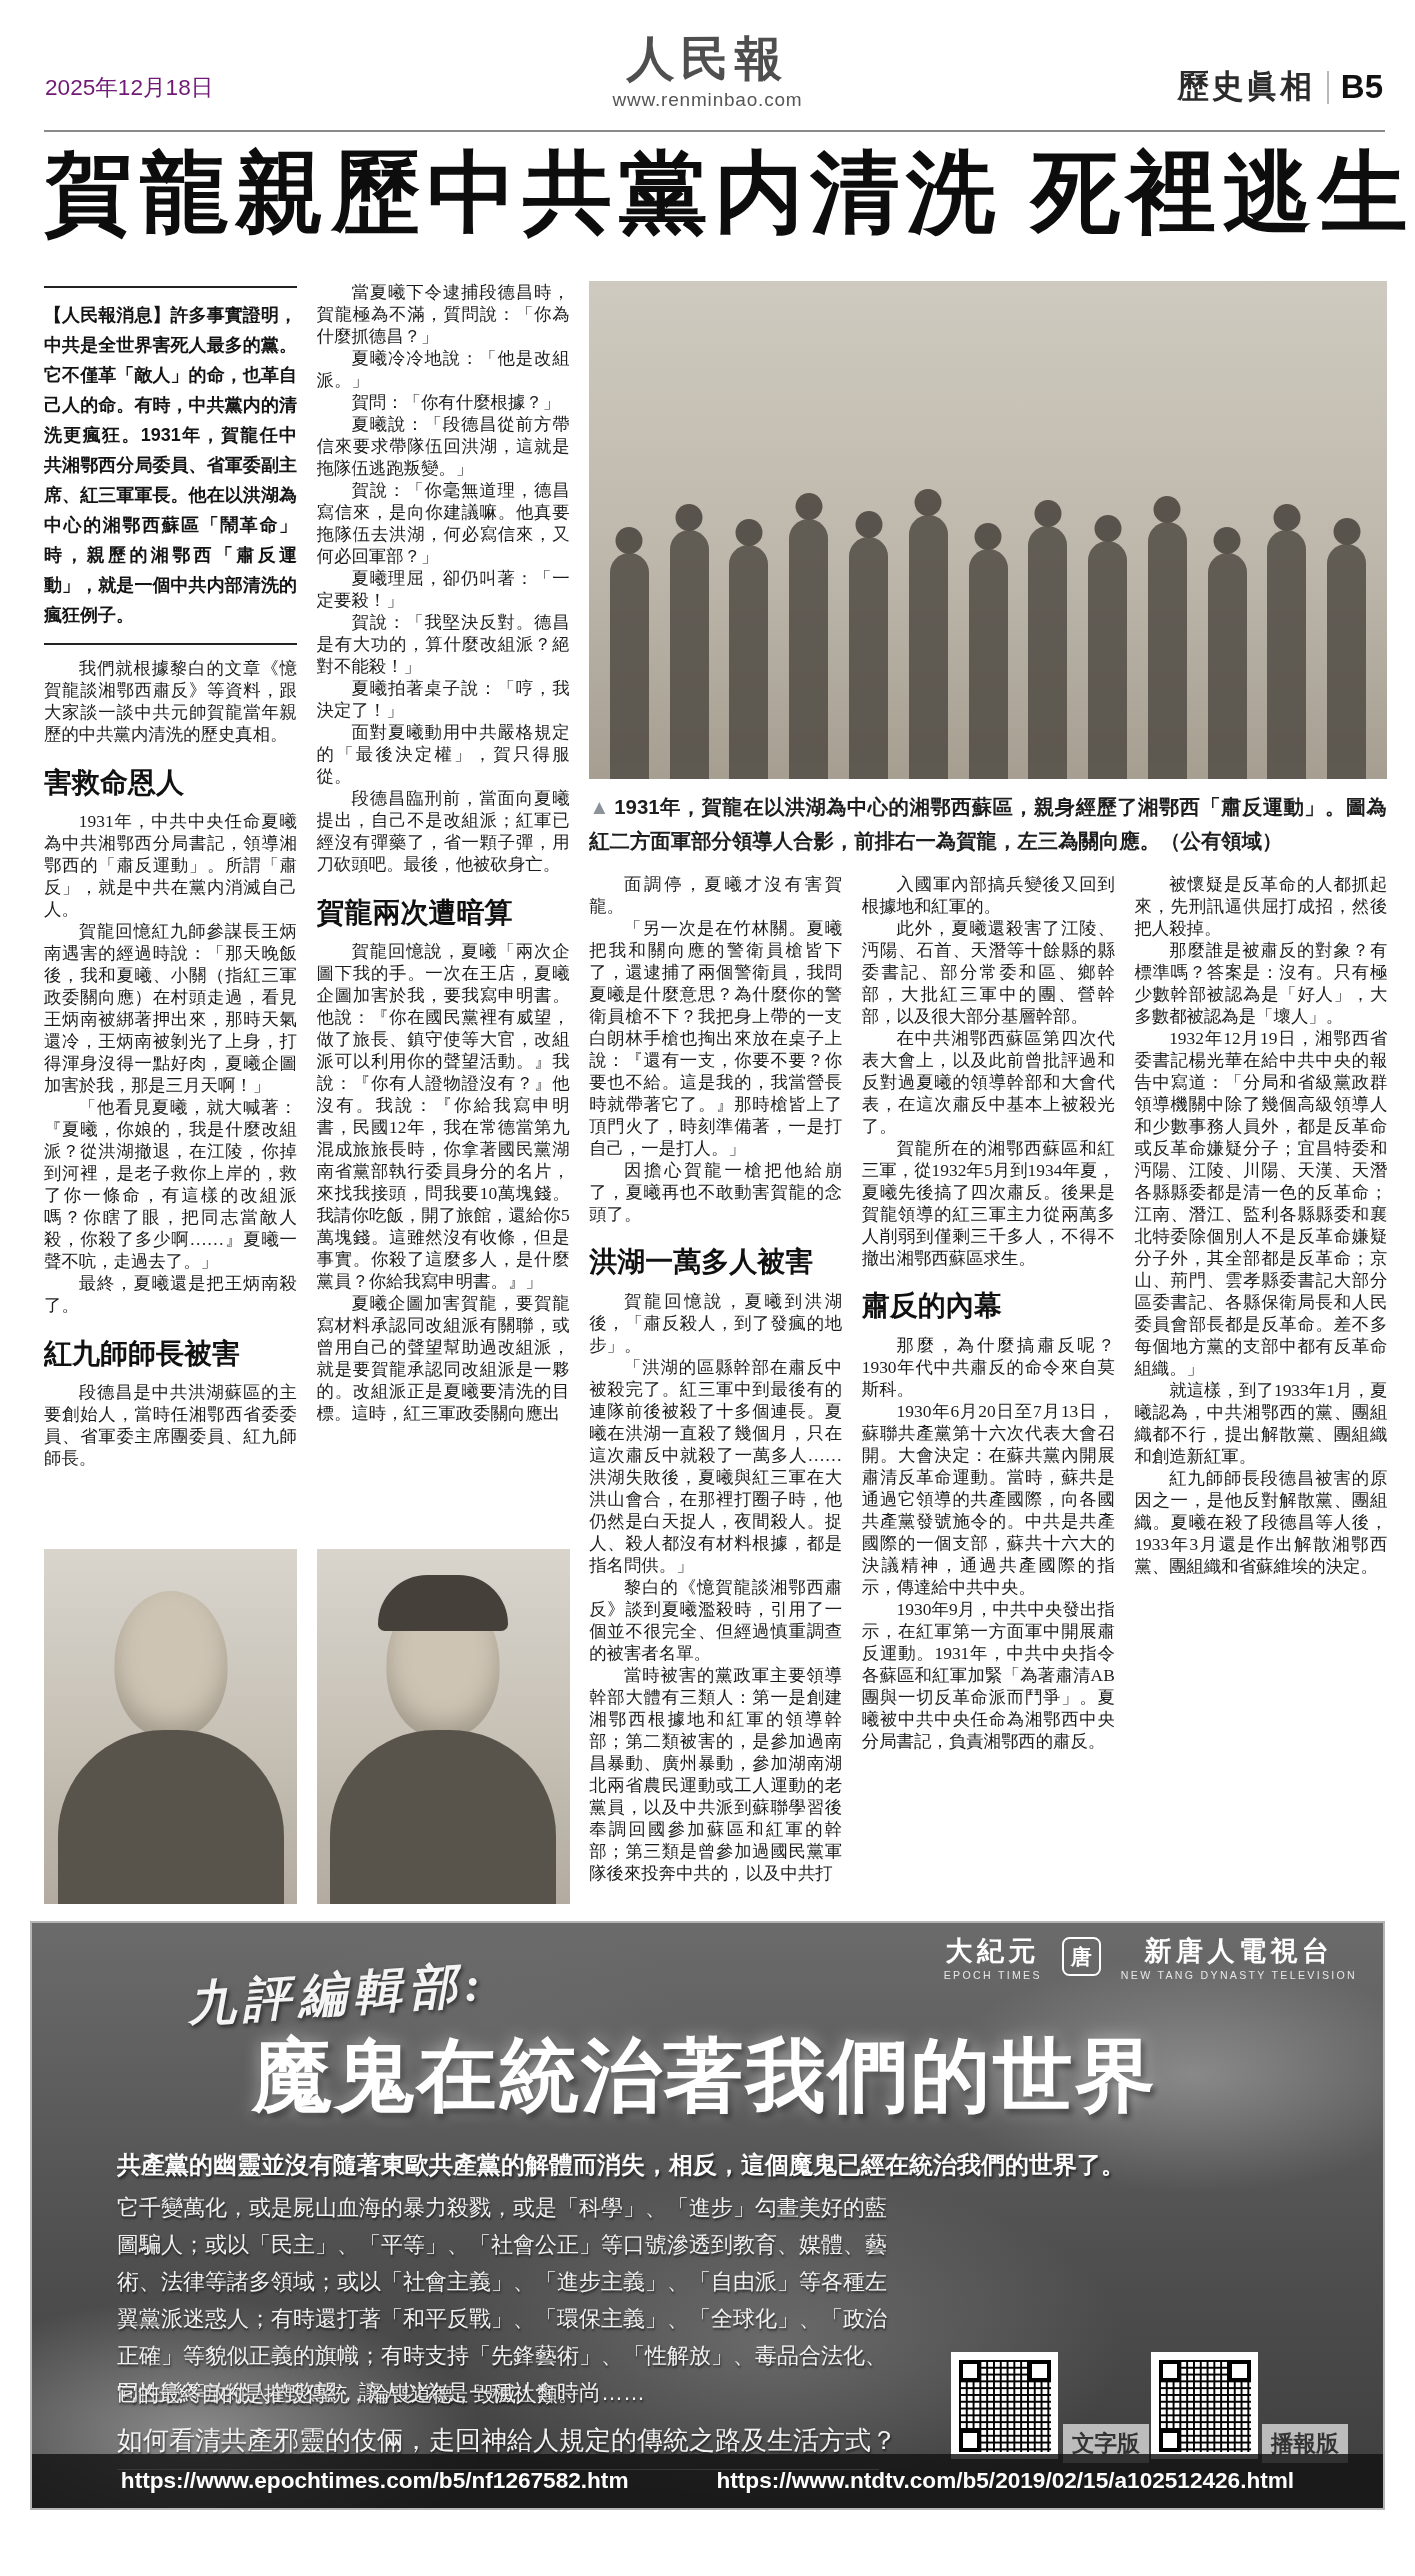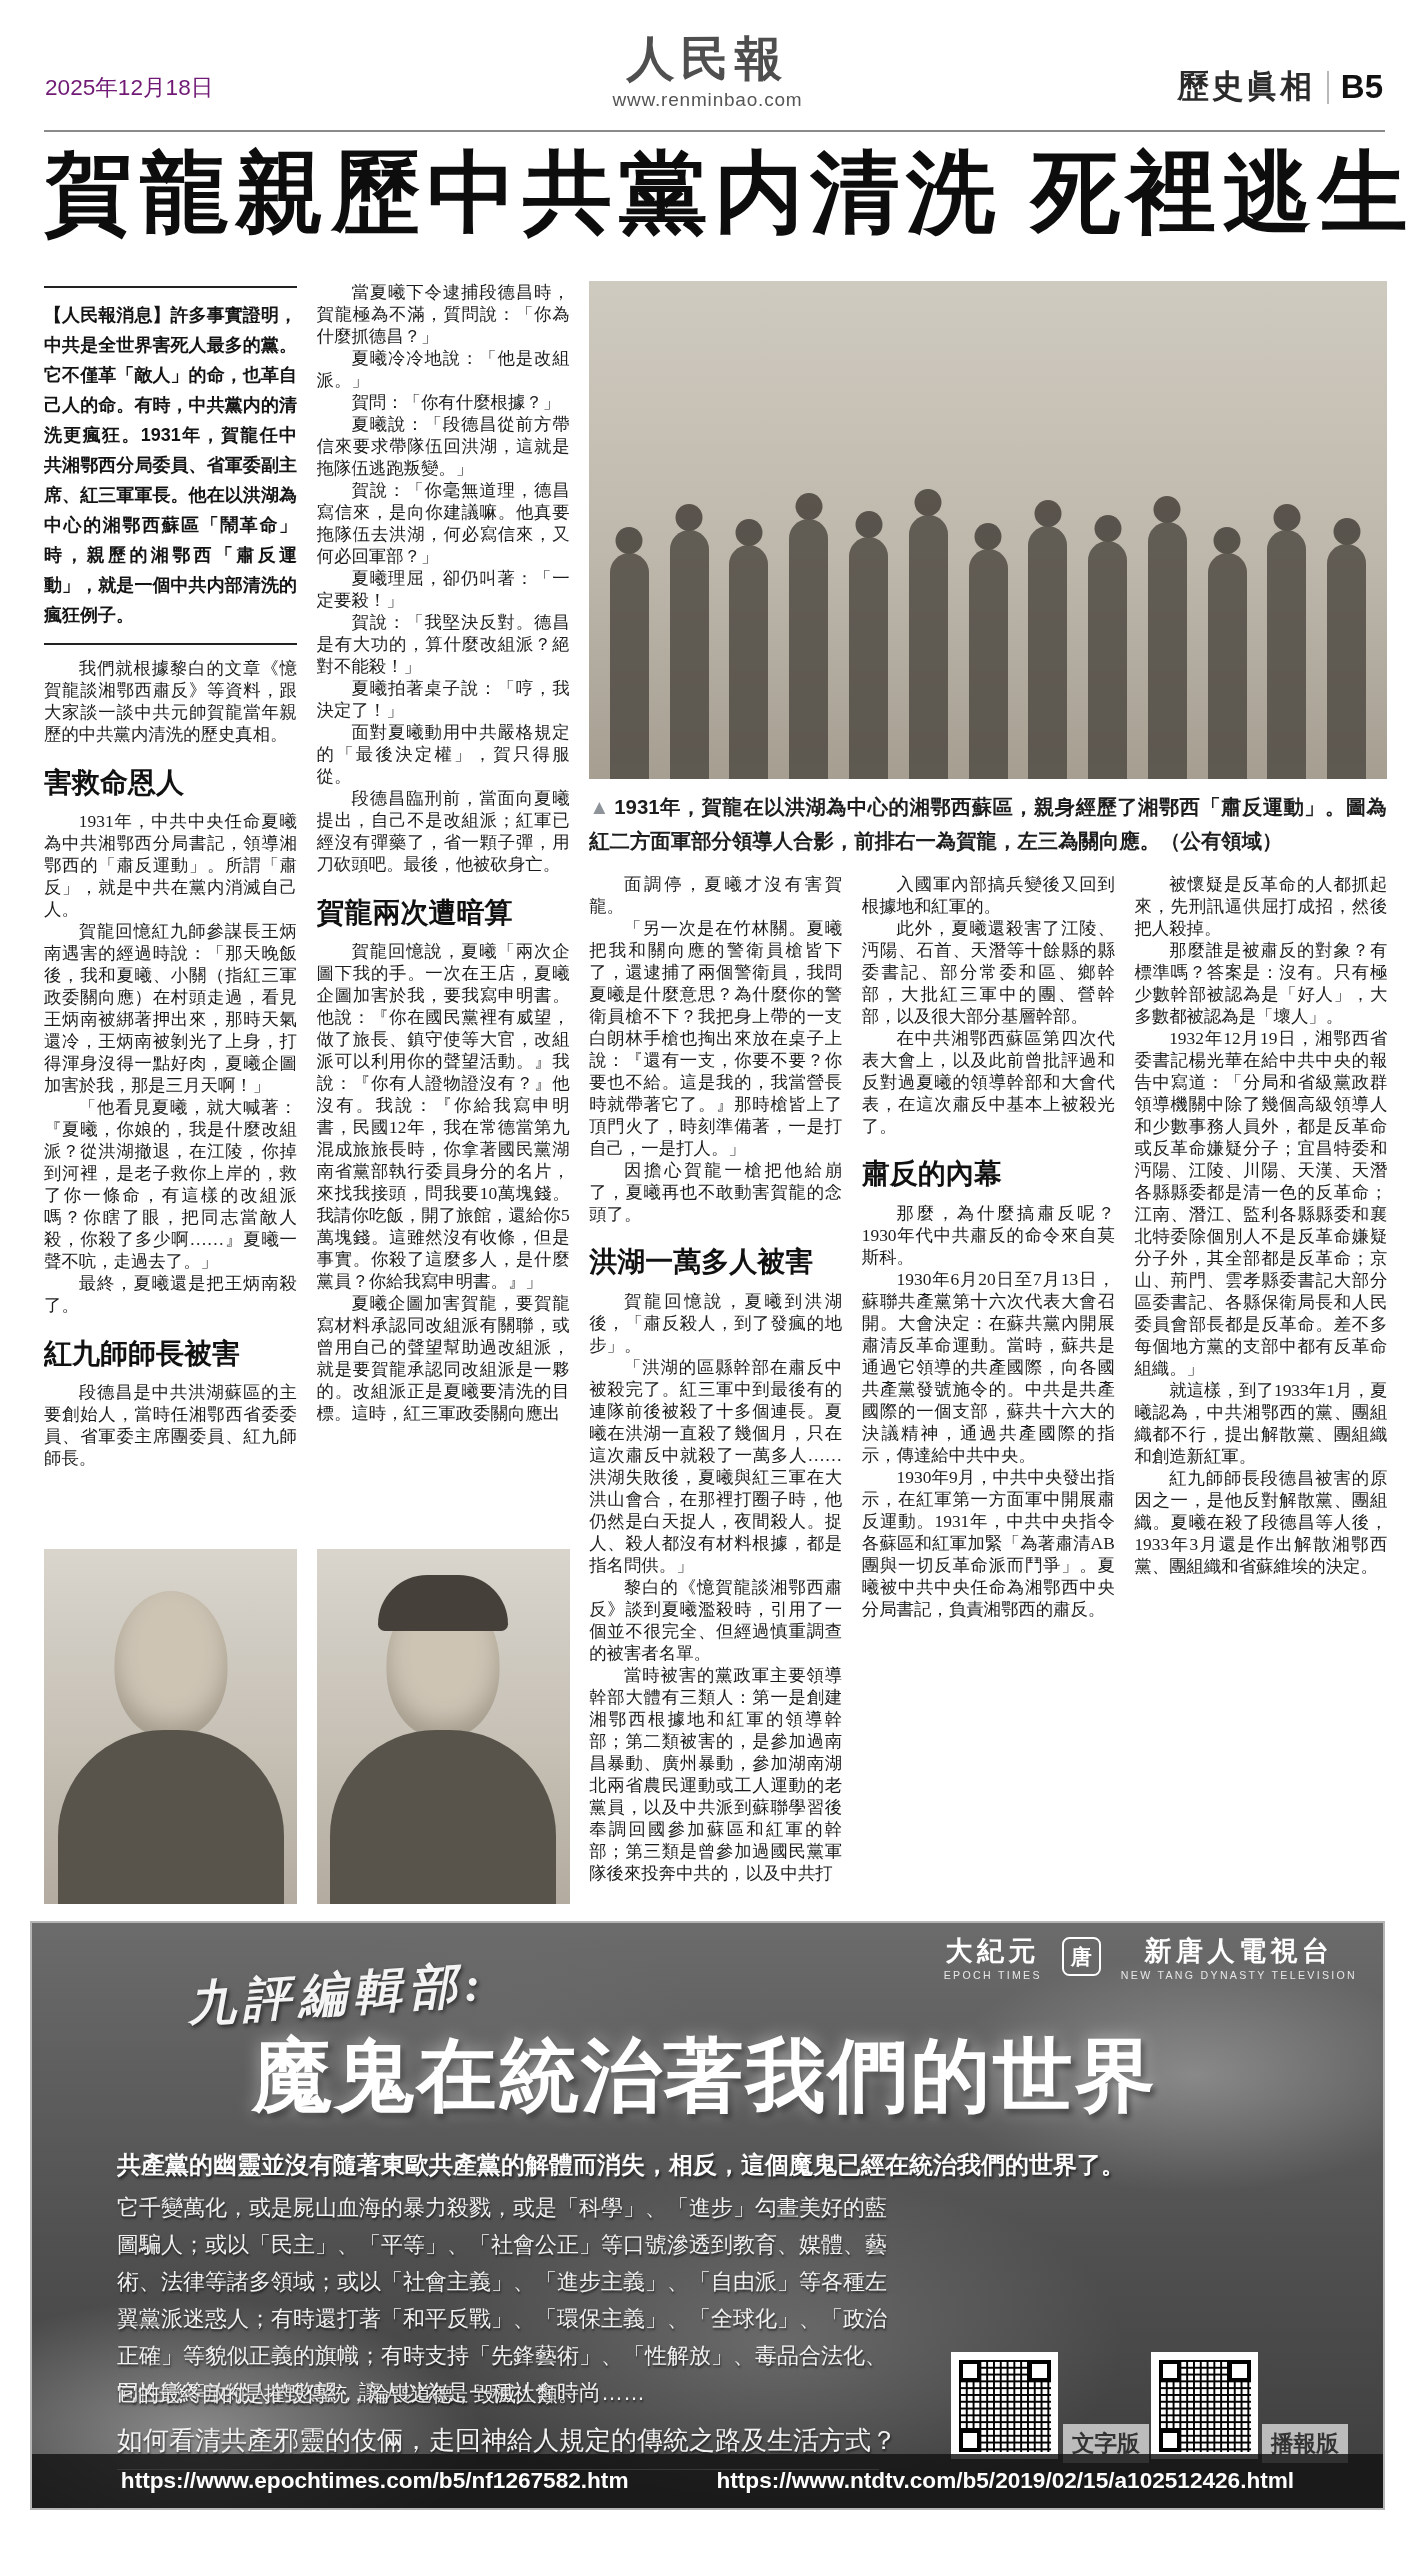--- a/index.html
+++ b/index.html
@@ -181,20 +181,21 @@
           <p class="p">賀龍回憶說，夏曦到洪湖後，「肅反殺人，到了發瘋的地步」。</p>
           <p class="p">「洪湖的區縣幹部在肅反中被殺完了。紅三軍中到最後有的連隊前後被殺了十多個連長。夏曦在洪湖一直殺了幾個月，只在這次肅反中就殺了一萬多人……洪湖失敗後，夏曦與紅三軍在大洪山會合，在那裡打圈子時，他仍然是白天捉人，夜間殺人。捉人、殺人都沒有材料根據，都是指名問供。」</p>
           <p class="p">黎白的《憶賀龍談湘鄂西肅反》談到夏曦濫殺時，引用了一個並不很完全、但經過慎重調查的被害者名單。</p>
           <p class="p">當時被害的黨政軍主要領導幹部大體有三類人：第一是創建湘鄂西根據地和紅軍的領導幹部；第二類被害的，是參加過南昌暴動、廣州暴動，參加湖南湖北兩省農民運動或工人運動的老黨員，以及中共派到蘇聯學習後奉調回國參加蘇區和紅軍的幹部；第三類是曾參加過國民黨軍隊後來投奔中共的，以及中共打</p>
         </div>
 
         <div class="subcol">
           <p class="p">入國軍內部搞兵變後又回到根據地和紅軍的。</p>
           <p class="p">此外，夏曦還殺害了江陵、沔陽、石首、天潛等十餘縣的縣委書記、部分常委和區、鄉幹部，大批紅三軍中的團、營幹部，以及很大部分基層幹部。</p>
           <p class="p">在中共湘鄂西蘇區第四次代表大會上，以及此前曾批評過和反對過夏曦的領導幹部和大會代表，在這次肅反中基本上被殺光了。</p>
+          <p class="p">賀龍所在的湘鄂西蘇區和紅三軍，從1932年5月到1934年夏，夏曦先後搞了四次肅反。後果是賀龍領導的紅三軍主力從兩萬多人削弱到僅剩三千多人，不得不撤出湘鄂西蘇區求生。</p>
           <div class="h">肅反的內幕</div>
           <p class="p">那麼，為什麼搞肅反呢？1930年代中共肅反的命令來自莫斯科。</p>
           <p class="p">1930年6月20日至7月13日，蘇聯共產黨第十六次代表大會召開。大會決定：在蘇共黨內開展肅清反革命運動。當時，蘇共是通過它領導的共產國際，向各國共產黨發號施令的。中共是共產國際的一個支部，蘇共十六大的決議精神，通過共產國際的指示，傳達給中共中央。</p>
           <p class="p">1930年9月，中共中央發出指示，在紅軍第一方面軍中開展肅反運動。1931年，中共中央指令各蘇區和紅軍加緊「為著肅清AB團與一切反革命派而鬥爭」。夏曦被中共中央任命為湘鄂西中央分局書記，負責湘鄂西的肅反。</p>
 
         </div>
 
         <div class="subcol">
           <p class="p">被懷疑是反革命的人都抓起來，先刑訊逼供屈打成招，然後把人殺掉。</p>
           <p class="p">那麼誰是被肅反的對象？有標準嗎？答案是：沒有。只有極少數幹部被認為是「好人」，大多數都被認為是「壞人」。</p>

